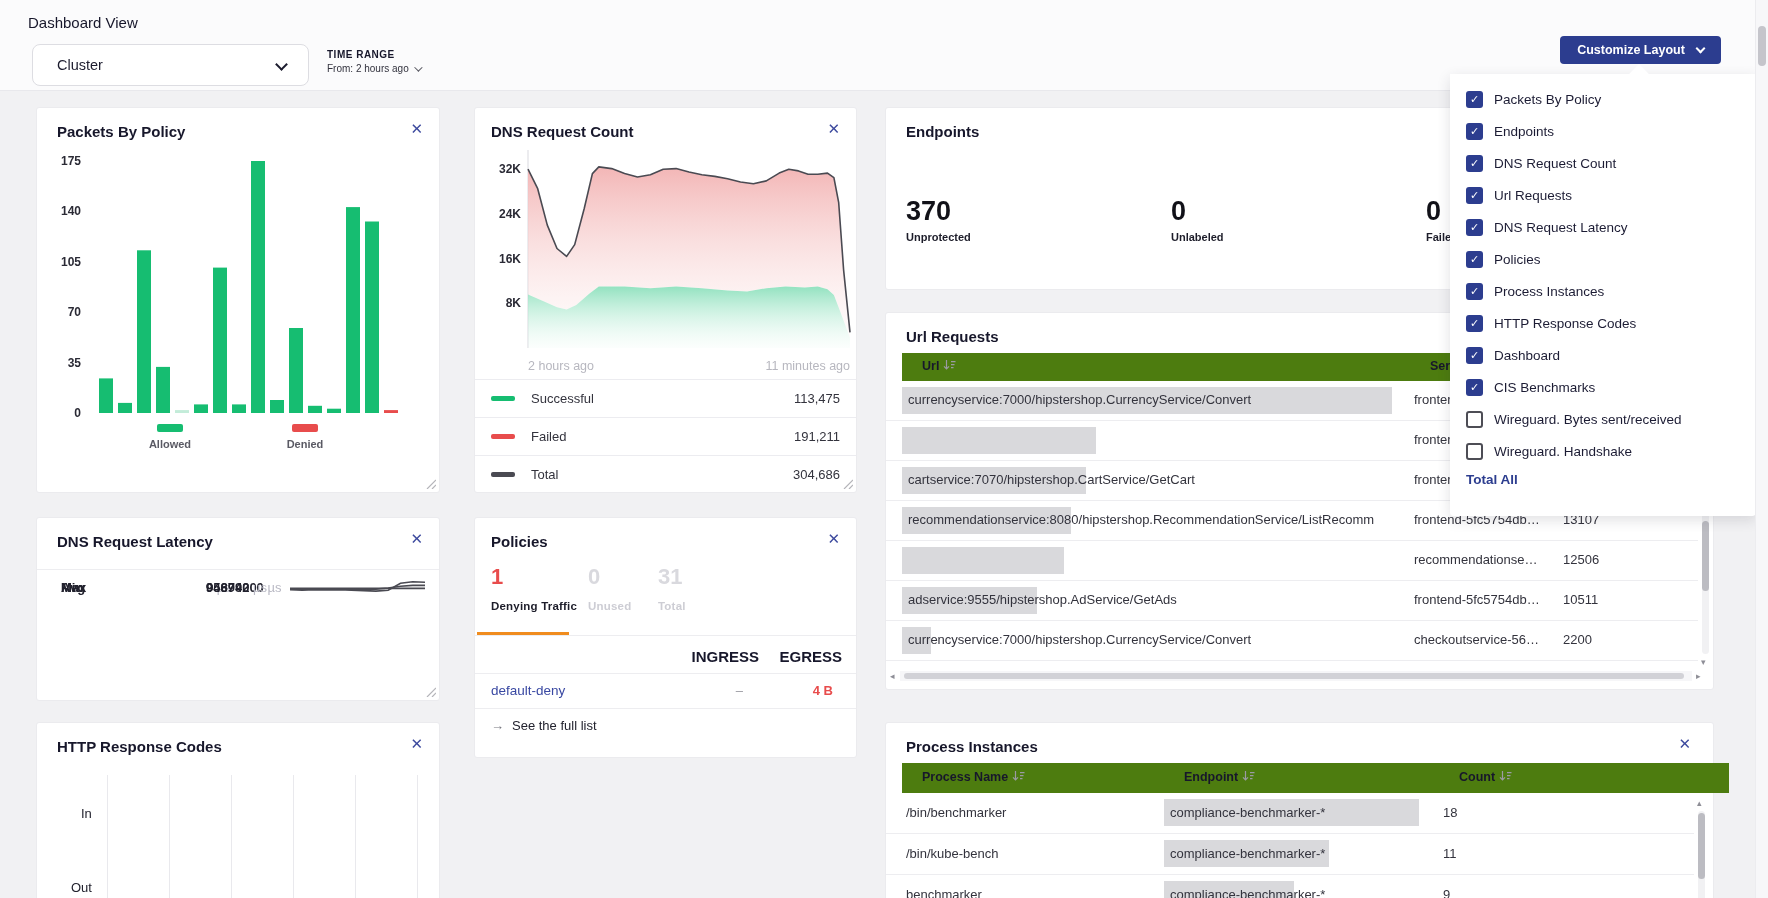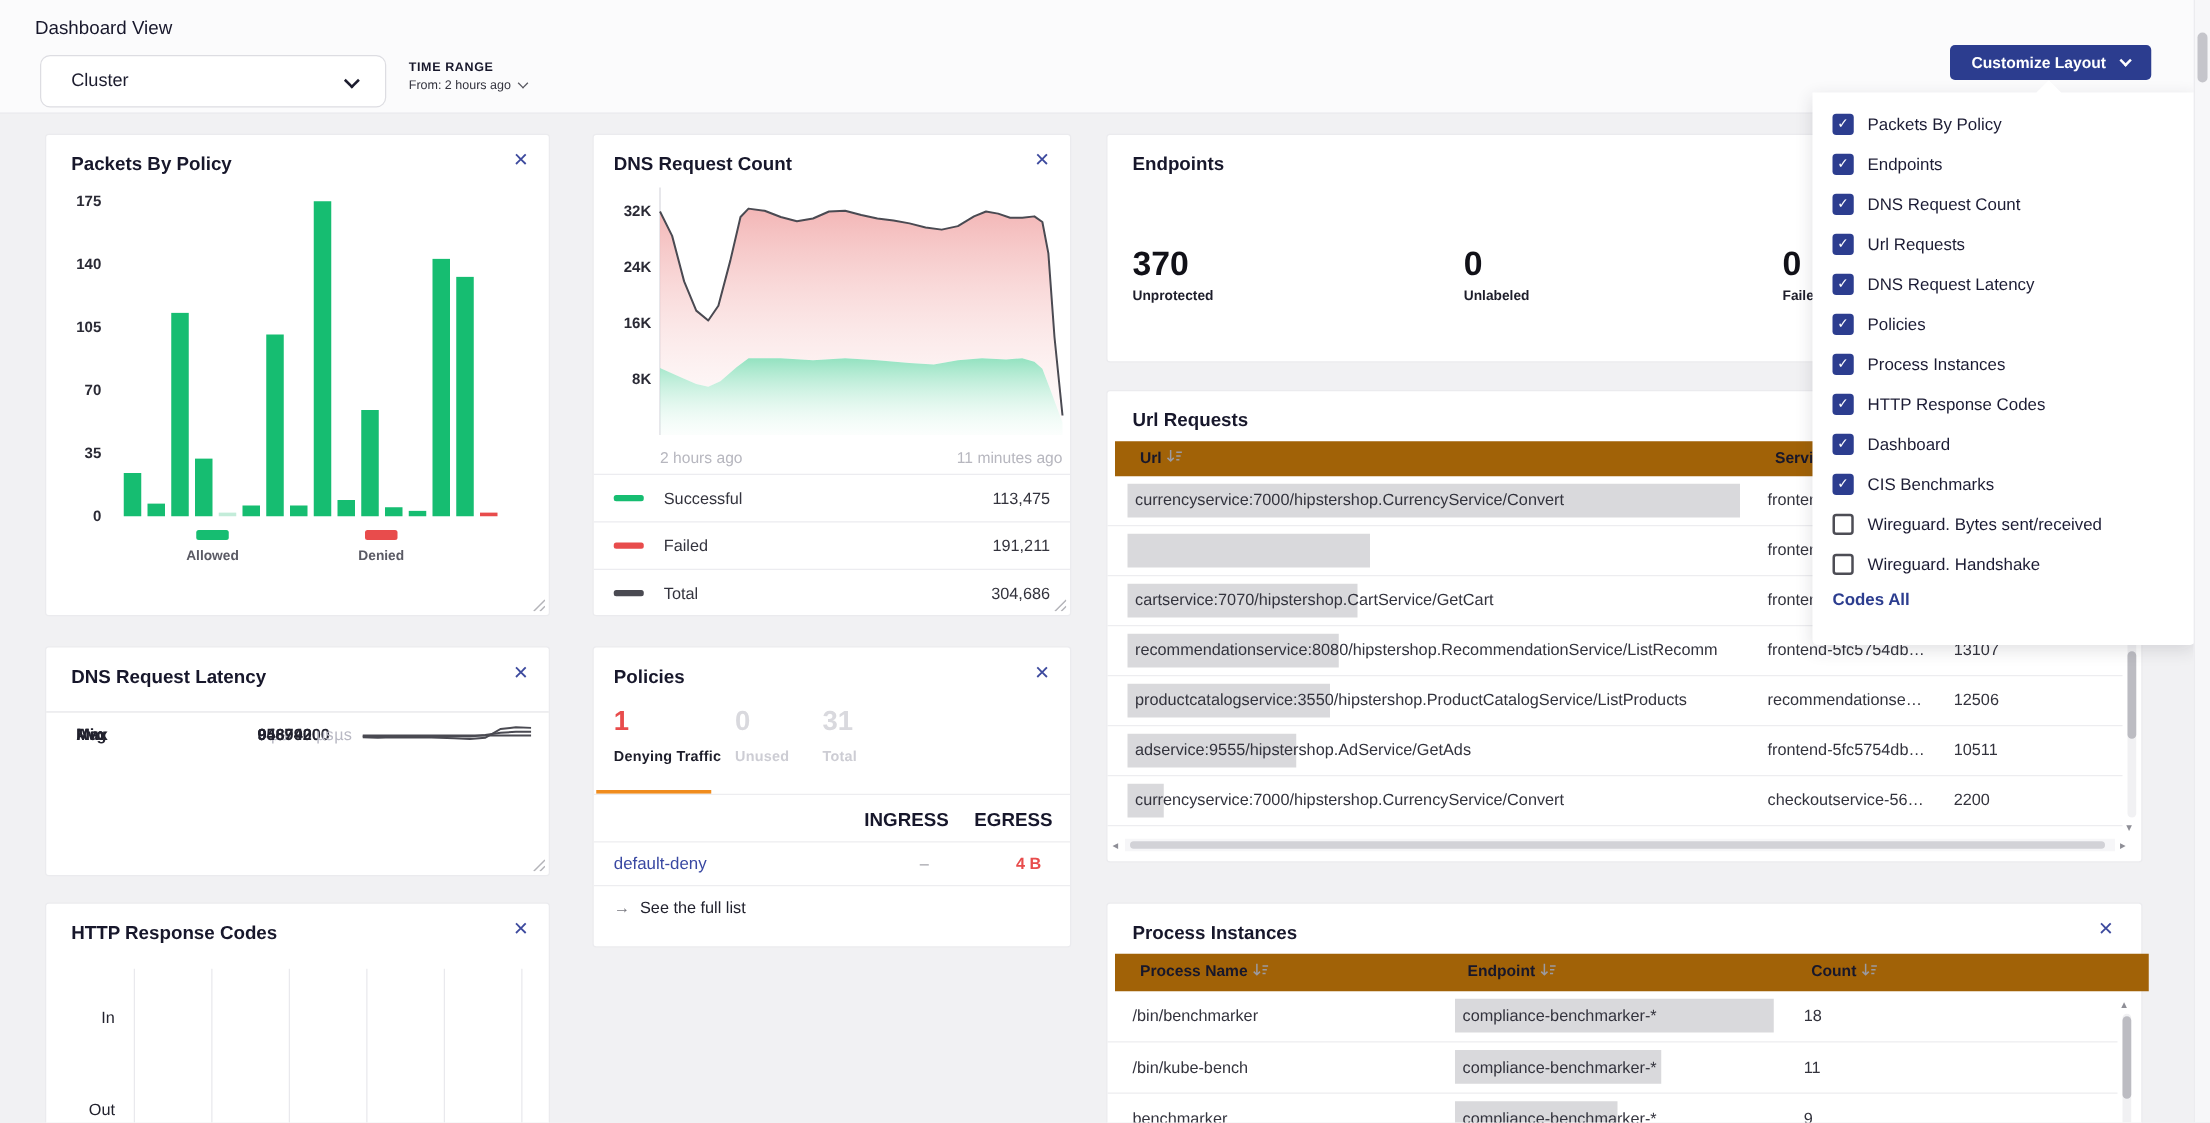--- a/index.html
+++ b/index.html
@@ -37,21 +37,21 @@
   .dns-leg .sw{position:absolute;left:16px;top:16px;width:24px;height:5px;border-radius:2px}
   .dns-leg .lb{position:absolute;left:56px;top:11px;font-size:13px;color:#33333d}
   .dns-leg .vl{position:absolute;right:16px;top:11px;font-size:13px;color:#33333d}
 
   
   .stat{position:absolute;top:88px}
   .stat .num{font-size:27px;font-weight:800;color:#111118}
   .stat .lbl{font-size:11px;font-weight:700;color:#1d1d2a;margin-top:4px}
 
   
-  .thead{position:absolute;left:6px;width:100%;height:28px;background:#a16207}
+  .thead{position:absolute;left:16px;width:100%;height:28px;background:#4d7c0f}
   .thead .hcell{position:absolute;top:6px;font-size:12.5px;font-weight:700;color:#17172b;white-space:nowrap}
   .sort{vertical-align:-1px;margin-left:4px}
   .trow{position:relative;height:39px;border-bottom:1px solid #ededf0}
   .trow .chip{position:absolute;top:6px;height:27px;background:#d9d9dc}
   .trow .cell{position:absolute;top:11px;font-size:13px;color:#33333d;white-space:nowrap}
 
   .sb-v{position:absolute;width:7px;background:#f1f1f3;border-radius:4px}
   .sb-v .thumb{position:absolute;left:0;width:7px;background:#bcbcc2;border-radius:4px}
   .sb-arrow{position:absolute;font-size:9px;color:#8e8e96;line-height:9px}
   .sb-h{position:absolute;height:10px;background:#f6f6f8}
@@ -323,21 +323,20 @@
         <span class="cell" style="left:677px"></span>
       </div>
       <div class="trow">
         <div class="chip" style="left:16px;width:169px"></div>
         <span class="cell" style="left:22px;width:500px;overflow:hidden">recommendationservice:8080/hipstershop.RecommendationService/ListRecomm</span>
         <span class="cell" style="left:528px">frontend-5fc5754db…</span>
         <span class="cell" style="left:677px">13107</span>
       </div>
       <div class="trow">
         <div class="chip" style="left:16px;width:162px"></div>
-        <span class="cell" style="left:22px;width:500px;overflow:hidden">productcatalogservice:3550/hipstershop.ProductCatalogService/ListProducts</span>
         <span class="cell" style="left:528px">recommendationse…</span>
         <span class="cell" style="left:677px">12506</span>
       </div>
       <div class="trow">
         <div class="chip" style="left:16px;width:135px"></div>
         <span class="cell" style="left:22px;width:500px;overflow:hidden">adservice:9555/hipstershop.AdService/GetAds</span>
         <span class="cell" style="left:528px">frontend-5fc5754db…</span>
         <span class="cell" style="left:677px">10511</span>
       </div>
       <div class="trow">
@@ -446,18 +445,18 @@
       </div>
       <div class="menu-item" style="top:320px">
       <span class="cb off"></span>
       <span class="ml">Wireguard. Bytes sent/received</span>
       </div>
       <div class="menu-item" style="top:352px">
       <span class="cb off"></span>
       <span class="ml">Wireguard. Handshake</span>
       </div>
     </div>
-  <div class="show-all">Codes All</div>
+  <div class="show-all">Total All</div>
 </div>
 
 <div class="page-scroll">
   <div class="thumb"></div>
 </div>
 
 </body></html>

